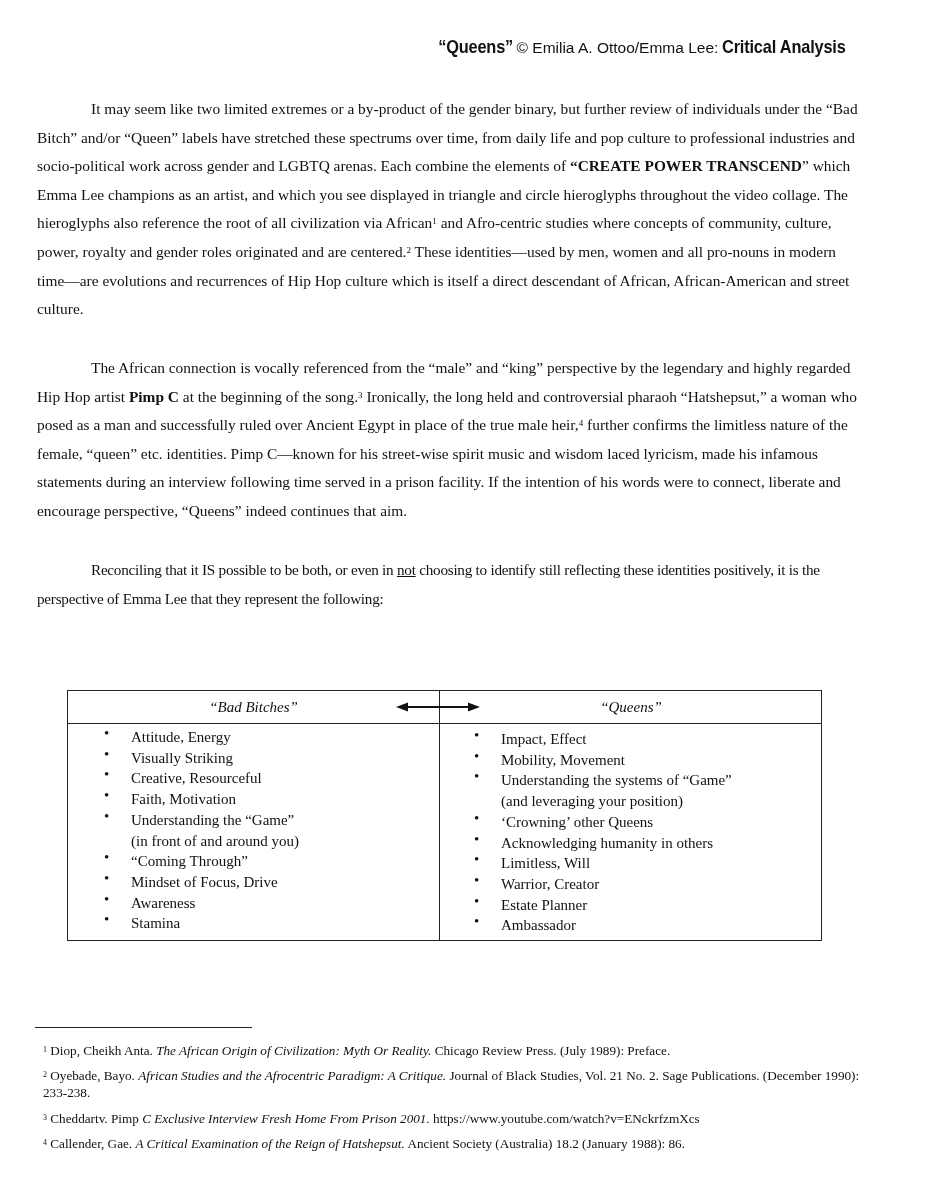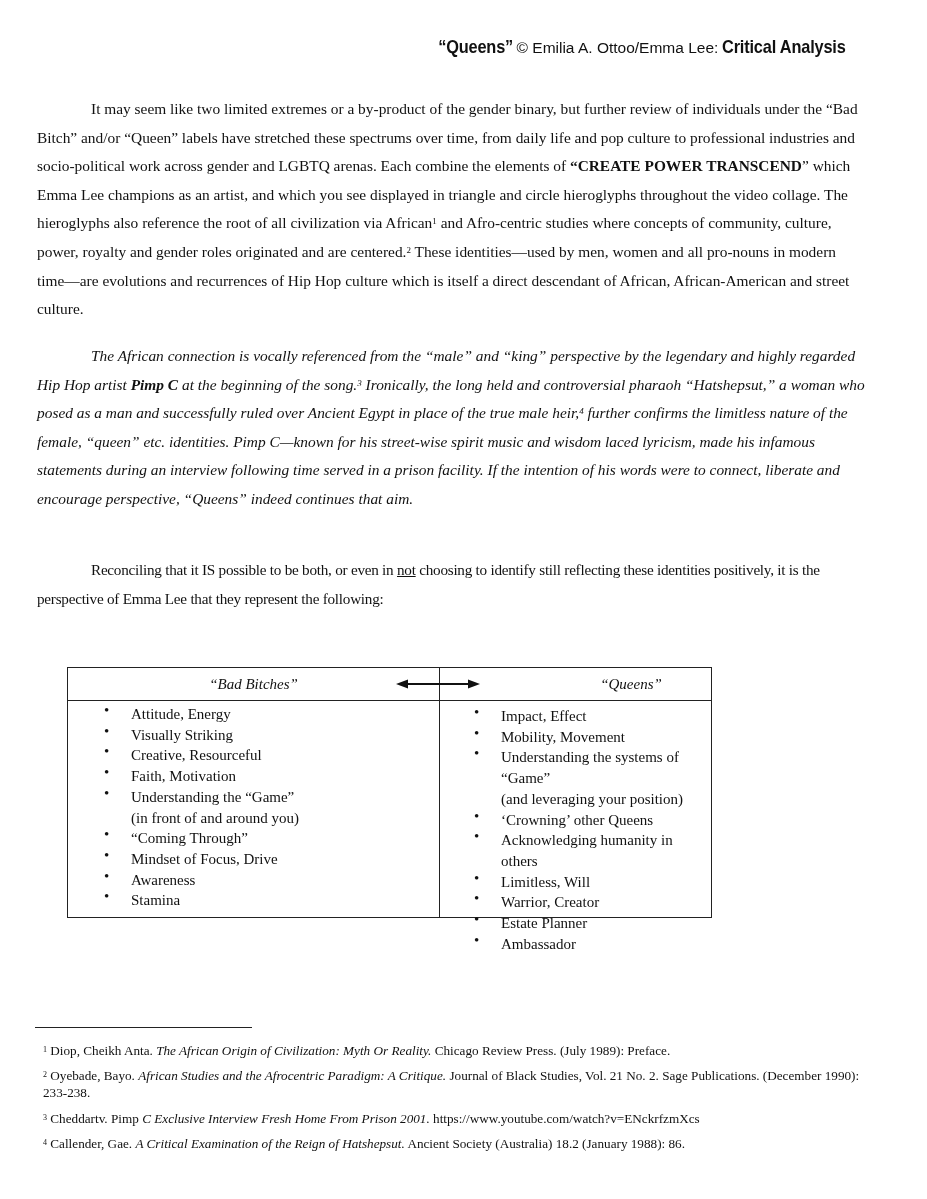--- a/index.html
+++ b/index.html
@@ -7,24 +7,24 @@
   .header { position: absolute; top: 36px; right: 75px; white-space: nowrap; font-size: 15.5px; }
   .header .bold-sans { font-family: "Liberation Sans", sans-serif; font-weight: bold; font-size: 19px; transform: scaleX(0.86); display: inline-block; letter-spacing: -0.2px; }
   .header .bold-sans.left { transform-origin: right center; }
   .header .bold-sans.right { transform-origin: left center; margin-right: -14px; }
   .header .plain { font-family: Liberation Sans, sans-serif; font-size: 15.5px; }
   .para { position: absolute; left: 37px; width: 830px; font-size: 15.4px; line-height: 28.6px; }
   .para .indent { display: inline-block; width: 54px; }
   .para b { font-weight: bold; }
   sup { font-size: 9px; vertical-align: top; position: relative; top: -2px; }
   .p1 { top: 95px; }
-  .p2 { top: 342px; font-style: italic; }
+  .p2 { top: 354px; }
   .p3 { top: 556px; font-family: "Liberation Serif", serif; font-size: 15.2px; letter-spacing: -0.25px; }
   .p3 u { text-decoration: underline; }
-  .table { position: absolute; left: 67px; top: 667px; width: 645px; height: 251px; border: 1.3px solid #222; box-sizing: border-box; }
+  .table { position: absolute; left: 67px; top: 690px; width: 755px; height: 251px; border: 1.3px solid #222; box-sizing: border-box; }
   .table .hdr { position: absolute; left: 0; top: 0; width: 100%; height: 33px; border-bottom: 1.3px solid #222; box-sizing: border-box; }
   .table .vline { position: absolute; left: 371px; top: 0; bottom: 0; width: 1.3px; background: #222; }
   .table .hcell { position: absolute; top: 0; height: 32px; line-height: 33px; text-align: center; font-style: italic; font-size: 15px; }
   .table .hcell.left { left: 0; width: 371px; }
   .table .hcell.right { left: 372px; width: 382px; }
   .arrow { position: absolute; top: 10px; left: 328px; width: 84px; height: 12px; }
   .col { position: absolute; top: 36px; margin: 0; padding: 0; list-style: none; font-size: 15px; line-height: 20.7px; }
   .col.left { left: 63px; }
   .col.right { left: 433px; top: 38px; }
   .col li { position: relative; padding-left: 0; }

